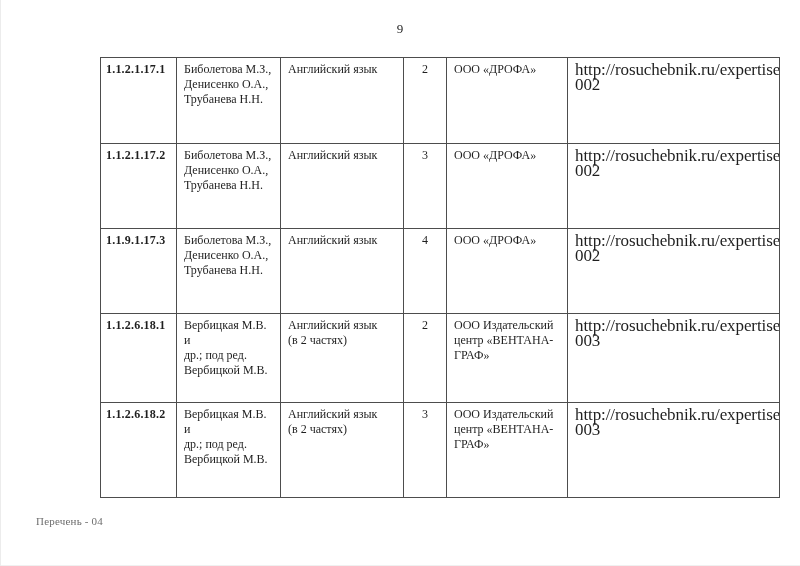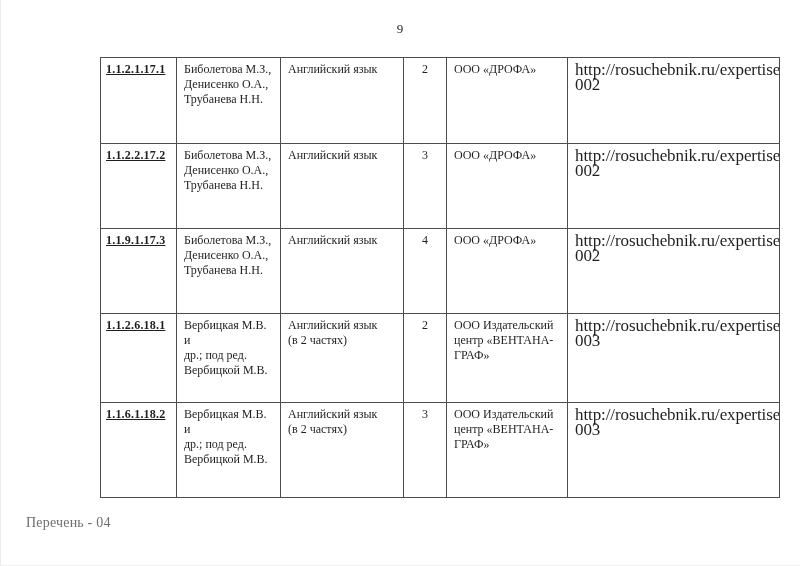--- a/index.html
+++ b/index.html
@@ -46,36 +46,35 @@
     padding: 4px 6px 4px 7px;
     font-size: 12px;
     line-height: 15px;
     white-space: pre-line;
     overflow: hidden;
   }
   .cell.id {
     font-weight: bold;
     letter-spacing: 0.2px;
     padding-left: 5px;
-    text-decoration: underline;
   }
   .cell.grade {
     text-align: center;
     padding-left: 2px;
     padding-right: 2px;
   }
   .cell.url {
     font-size: 17px;
     letter-spacing: -0.1px;
   }
   .footer-note {
     position: absolute;
-    left: 26px;
+    left: 36px;
     top: 515px;
-    font-size: 14px;
+    font-size: 11px;
     color: #6e6e6e;
     letter-spacing: 0.2px;
     text-align: center;
   }
 </style>
 </head>
 <body>
 
 <div class="doc-page">
 
@@ -88,21 +87,21 @@
       <div class="cell">Биболетова М.З.,
 Денисенко О.А.,
 Трубанева Н.Н.</div>
       <div class="cell">Английский язык</div>
       <div class="cell grade">2</div>
       <div class="cell">ООО «ДРОФА»</div>
       <div class="cell url">http://rosuchebnik.ru/expertise/umk-002</div>
     </div>
 
     <div class="t-row">
-      <div class="cell id">1.1.2.2.17.2</div>
+      <div class="cell id">1.1.2.1.17.2</div>
       <div class="cell">Биболетова М.З.,
 Денисенко О.А.,
 Трубанева Н.Н.</div>
       <div class="cell">Английский язык</div>
       <div class="cell grade">3</div>
       <div class="cell">ООО «ДРОФА»</div>
       <div class="cell url">http://rosuchebnik.ru/expertise/umk-002</div>
     </div>
 
     <div class="t-row">
@@ -124,21 +123,21 @@
       <div class="cell">Английский язык
 (в 2 частях)</div>
       <div class="cell grade">2</div>
       <div class="cell">ООО Издательский
 центр «ВЕНТАНА-
 ГРАФ»</div>
       <div class="cell url">http://rosuchebnik.ru/expertise/umk-003</div>
     </div>
 
     <div class="t-row">
-      <div class="cell id">1.1.6.1.18.2</div>
+      <div class="cell id">1.1.2.6.18.2</div>
       <div class="cell">Вербицкая М.В. и
 др.; под ред.
 Вербицкой М.В.</div>
       <div class="cell">Английский язык
 (в 2 частях)</div>
       <div class="cell grade">3</div>
       <div class="cell">ООО Издательский
 центр «ВЕНТАНА-
 ГРАФ»</div>
       <div class="cell url">http://rosuchebnik.ru/expertise/umk-003</div>

